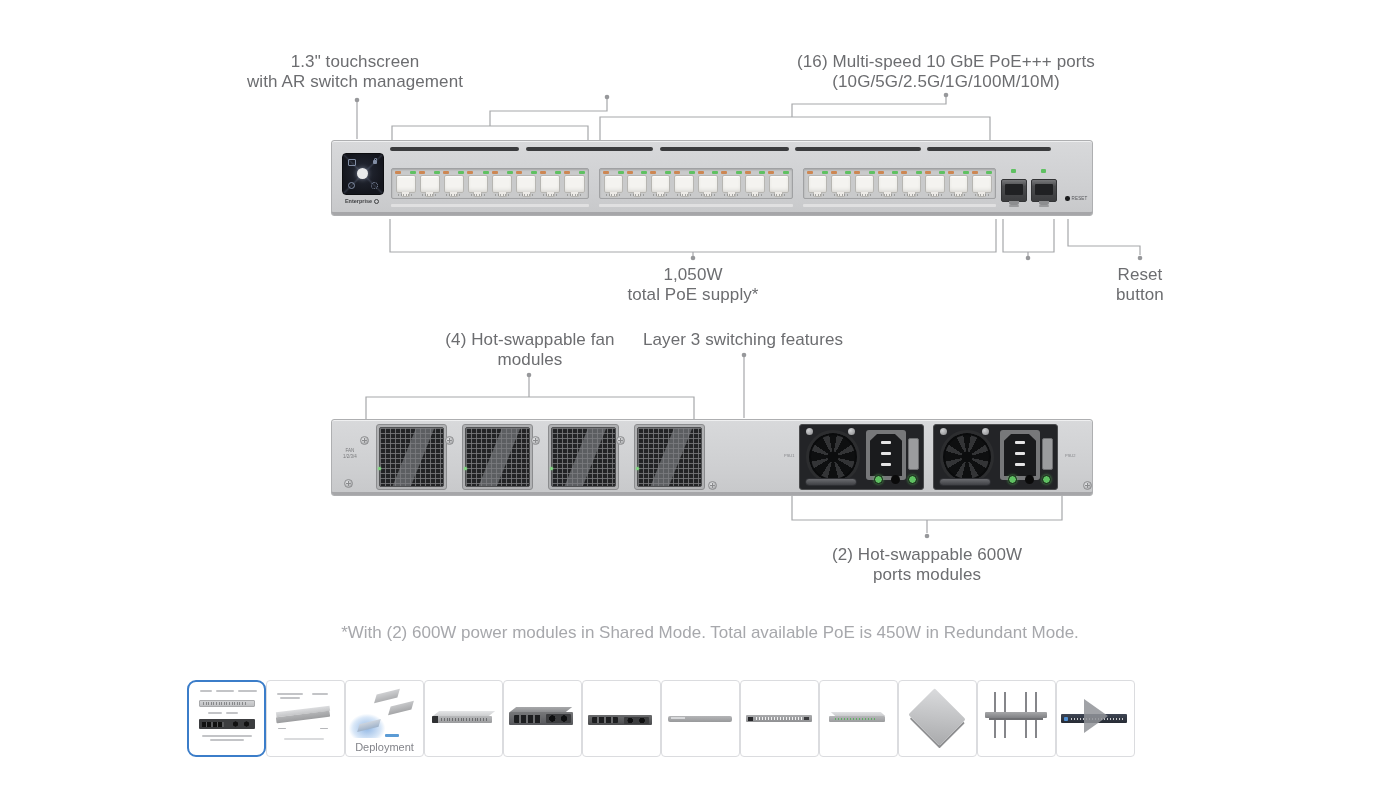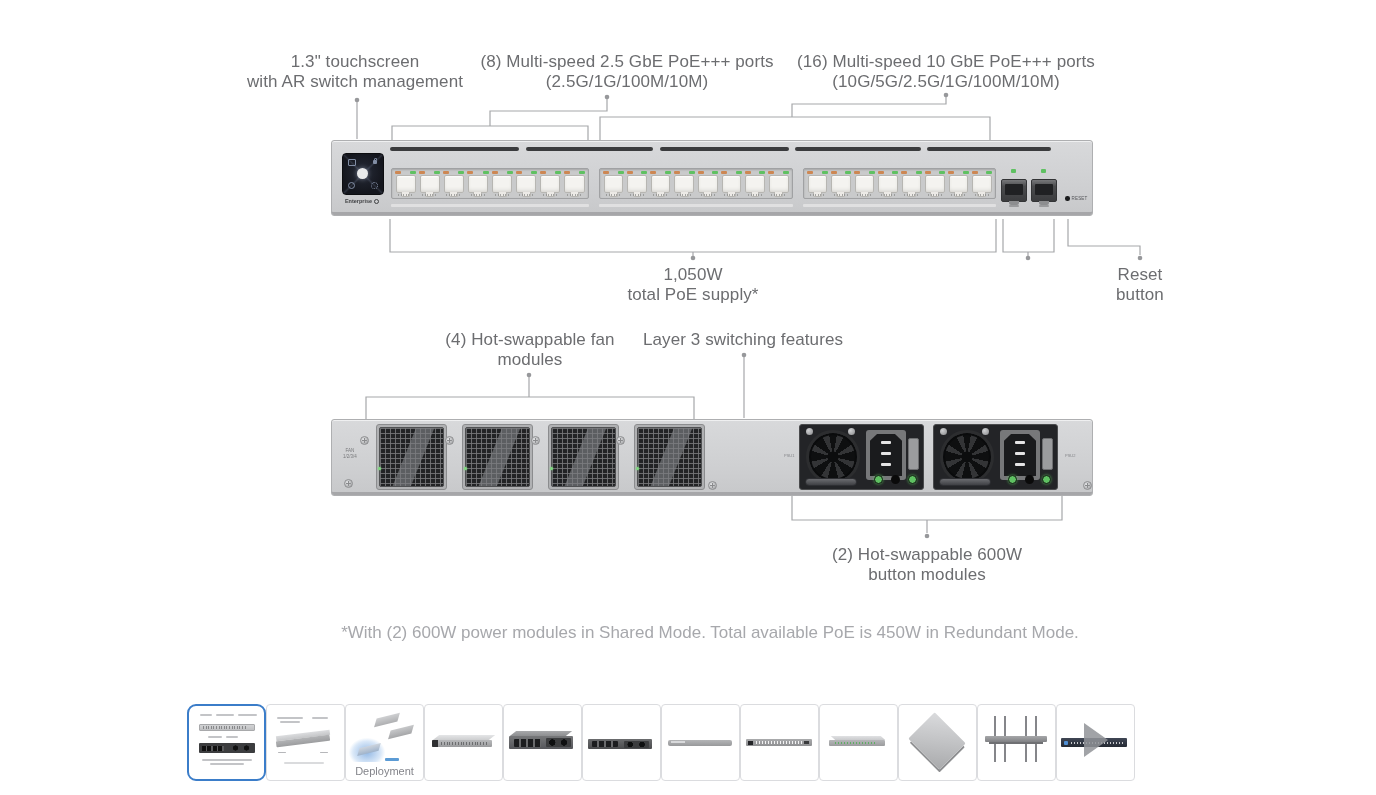--- a/index.html
+++ b/index.html
@@ -104,21 +104,21 @@
          border:1px solid #6e6f71;border-radius:2px;box-sizing:border-box;}
   .handle{position:absolute;left:5px;bottom:3px;width:52px;height:8px;border-radius:4px;
           background:linear-gradient(#6b6c70,#3f4044);border:1px solid #2e2f33;box-sizing:border-box;}
   .pled{position:absolute;bottom:5px;width:9px;height:9px;border-radius:50%;
         background:var(--led_green,#5fc162);border:1.5px solid #101510;box-sizing:border-box;
         box-shadow:0 0 3px rgba(95,193,98,.8);}
   .pbtn{position:absolute;bottom:5px;left:91px;width:9px;height:9px;border-radius:50%;background:#0a0a0a;}
   .psu-tag{position:absolute;top:33px;font-size:4px;color:#85868a;}
 
   
-  .gallery{position:absolute;left:187px;top:680px;display:flex;margin-top:24px;}
+  .gallery{position:absolute;left:187px;top:680px;display:flex;}
   .thumb{position:relative;width:79px;height:77px;background:#fff;border:1px solid #dbdcdf;
          border-radius:4px;box-sizing:border-box;cursor:pointer;overflow:hidden;}
   .thumb.sel{border:2px solid var(--accent_blue,#3b7dc9);border-radius:9px;}
   .mini{position:absolute;inset:1px;}
   .mt{position:absolute;height:2px;background:#c3c4c7;border-radius:1px;}
   .mlabel{position:absolute;left:0;right:0;bottom:3px;text-align:center;font-size:11px;color:#83848a;}
 </style>
 </head>
 <body>
 
@@ -152,24 +152,20 @@
       <circle cx="529" cy="375" r="2.3"></circle>
         <circle cx="744" cy="355" r="2.3"></circle>
       <circle cx="927" cy="536" r="2.3"></circle>
     </g>
   </svg>
 
   <div class="callout" style="left:355px;top:52px">
     <div>1.3" touchscreen</div>
     <div>with AR switch management</div>
   </div>
-  <div class="callout" style="left:627px;top:52px">
-    <div>(8) Multi-speed 2.5 GbE PoE+++ ports</div>
-    <div>(2.5G/1G/100M/10M)</div>
-  </div>
   <div class="callout" style="left:946px;top:52px">
     <div>(16) Multi-speed 10 GbE PoE+++ ports</div>
     <div>(10G/5G/2.5G/1G/100M/10M)</div>
   </div>
 
   <div class="chassis" style="left:331px;top:140px">
     <div class="vent" style="left:58px;width:129px"></div>
     <div class="vent" style="left:194px;width:127px"></div>
     <div class="vent" style="left:328px;width:129px"></div>
     <div class="vent" style="left:463px;width:126px"></div>
@@ -433,21 +429,21 @@
     <span class="pbtn"></span>
     <span class="pled" style="left:108px"></span>
   </div>
       </div>
     <div class="psu-tag" style="left:452px">PSU1</div>
     <div class="psu-tag" style="left:733px">PSU2</div>
   </div>
 
   <div class="callout" style="left:927px;top:545px">
     <div>(2) Hot-swappable 600W</div>
-    <div>button modules</div>
+    <div>ports modules</div>
   </div>
 
   <div class="footnote" style="left:710px;top:621px">
     <div>*With (2) 600W power modules in Shared Mode. Total available PoE is 450W in Redundant Mode.</div>
   </div>
 
   <div class="gallery">
       <div class="thumb sel" role="button">
     <div class="mini">
  <i class="mt" style="top:7px;left:10px;width:12px;height:1.5px"></i>

